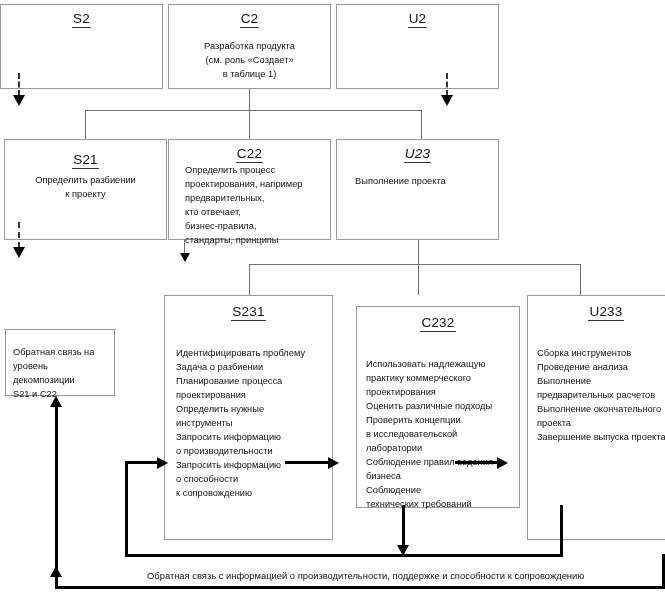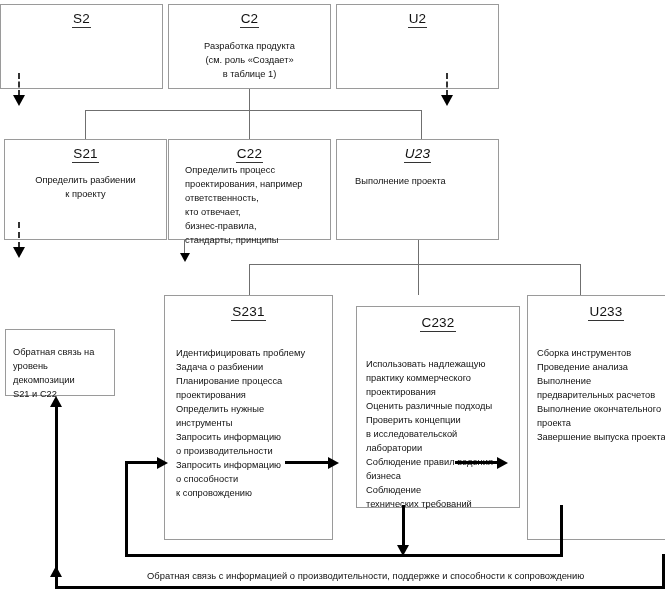--- a/index.html
+++ b/index.html
@@ -66,34 +66,34 @@
   <div class="dash" style="left:446px;top:73px;height:23px;"></div>
   <div class="ah down" style="left:441px;top:95px;"></div>
 
   <div class="ln v" style="left:249px;top:89px;height:22px;"></div>
   <div class="ln h" style="left:85px;top:110px;width:337px;"></div>
   <div class="ln v" style="left:85px;top:110px;height:29px;"></div>
   <div class="ln v" style="left:249px;top:110px;height:29px;"></div>
   <div class="ln v" style="left:421px;top:110px;height:29px;"></div>
 
   <div class="box" style="left:4px;top:139px;width:163px;height:101px;">
-    <div class="box-title" style="top:6px;">
+    <div class="box-title" style="top:12px;">
       <span>S21</span>
     </div>
     <div class="box-body center" style="top:33px;">Определить разбиении
 к проекту</div>
   </div>
 
   <div class="box" style="left:168px;top:139px;width:163px;height:101px;">
     <div class="box-title" style="top:6px;">
       <span>C22</span>
     </div>
     <div class="box-body" style="left:16px;top:23px;">Определить процесс
 проектирования, например
-ответственность,
+предварительных,
 кто отвечает,
 бизнес-правила,
 стандарты, принципы</div>
   </div>
 
   <div class="box" style="left:336px;top:139px;width:163px;height:101px;">
     <div class="box-title" style="top:6px;font-style:italic;">
       <span>U23</span>
     </div>
     <div class="box-body" style="left:18px;top:34px;">Выполнение проекта</div>

